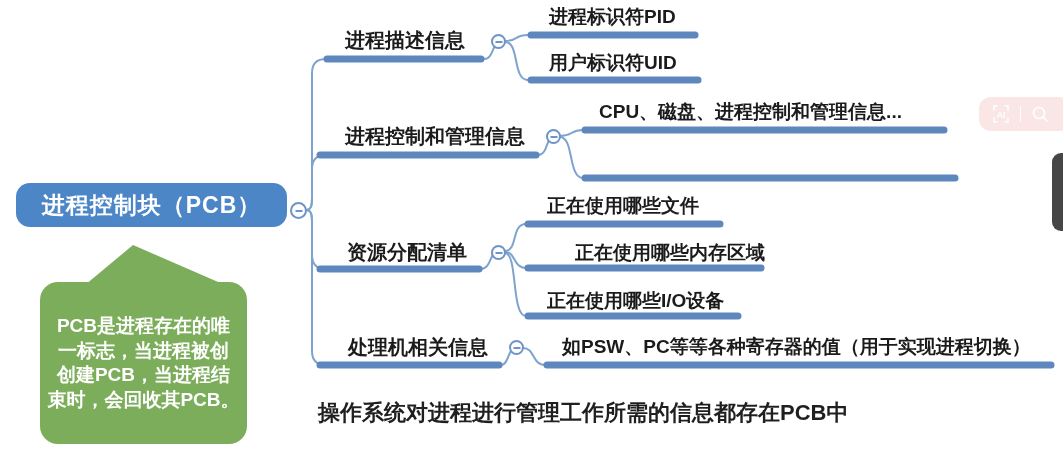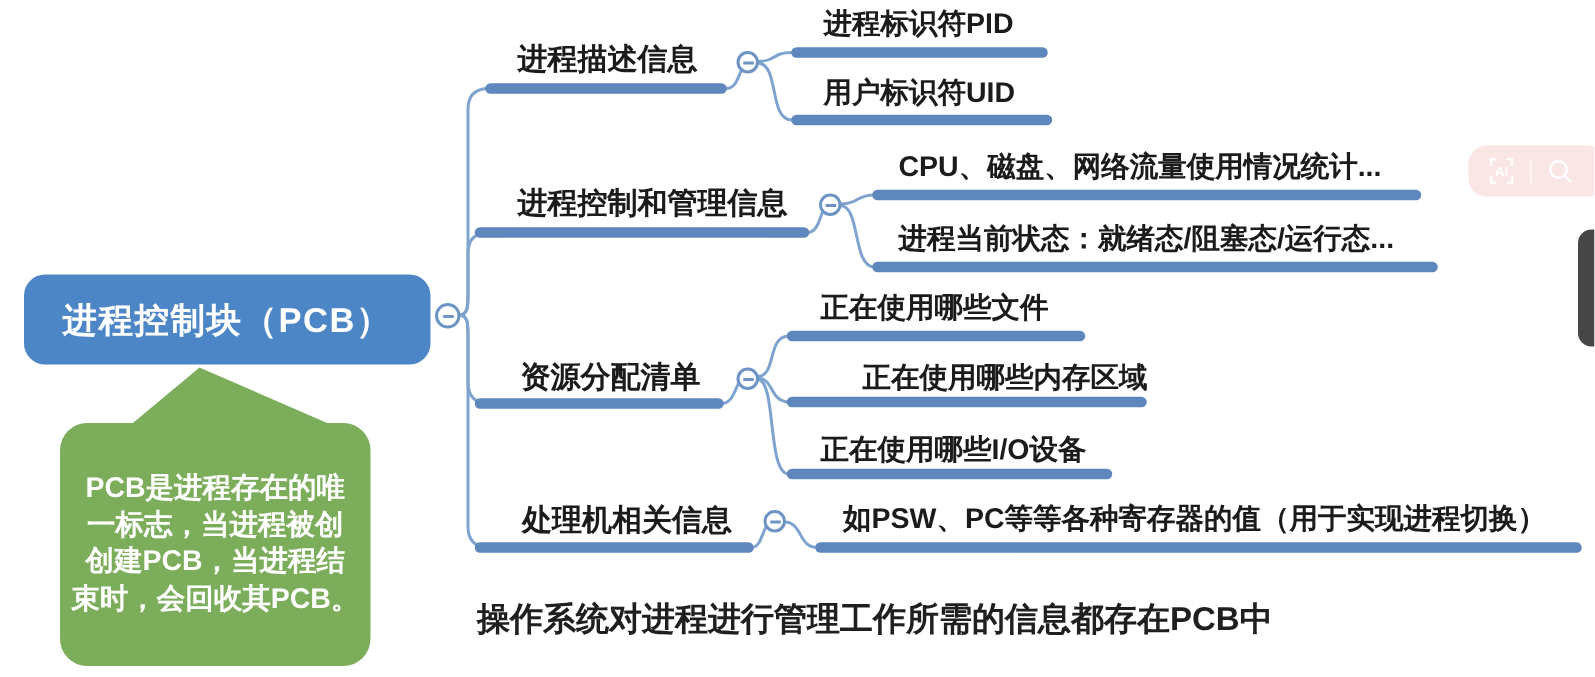--- a/index.html
+++ b/index.html
@@ -7,21 +7,21 @@
     position:relative;width:1063px;height:451px;background:#ffffff;
     overflow:hidden;font-family:"Liberation Sans","DejaVu Sans",sans-serif;
   }
   #wires{position:absolute;left:0;top:0;z-index:1;}
   .node-label{
     position:absolute;z-index:3;white-space:nowrap;color:#1b1b1b;
     font-weight:700;font-size:19px;line-height:24px;
   }
   .branch-label{font-size:20px;}
   #root-node{
-    position:absolute;z-index:3;left:16px;top:183px;width:271px;height:60px;
+    position:absolute;z-index:3;left:16px;top:183px;width:271px;height:44px;
     background:#4d86c7;border-radius:14px;display:flex;align-items:center;justify-content:center;
     color:#ffffff;font-size:23px;font-weight:700;letter-spacing:1px;
   }
   .minus{
     position:absolute;z-index:4;box-sizing:border-box;background:#fdfdfd;
     border:2px solid #6d94c4;border-radius:50%;
   }
   .minus::after{
     content:"";position:absolute;left:50%;top:50%;transform:translate(-50%,-50%);
     width:7px;height:2px;background:#6d94c4;
@@ -96,22 +96,21 @@
   <div class="minus" style="left:491px;top:34px;width:15px;height:15px;"></div>
   <div class="minus" style="left:546px;top:129px;width:15px;height:15px;"></div>
   <div class="minus" style="left:491px;top:245px;width:15px;height:15px;"></div>
   <div class="minus" style="left:509px;top:340px;width:15px;height:15px;"></div>
 
   <div class="node-label branch-label" style="left:345px;top:28px;">进程描述信息</div>
   <div class="node-label" style="left:549px;top:5px;">进程标识符PID</div>
   <div class="node-label" style="left:549px;top:51px;">用户标识符UID</div>
 
   <div class="node-label branch-label" style="left:345px;top:124px;">进程控制和管理信息</div>
-  <div class="node-label" style="left:599px;top:100px;">CPU、磁盘、网络流量使用情况统计...</div>
-  <div class="node-label" style="left:599px;top:148px;">进程当前状态：就绪态/阻塞态/运行态...</div>
+  <div class="node-label" style="left:599px;top:100px;">CPU、磁盘、进程控制和管理信息...</div>
 
   <div class="node-label branch-label" style="left:347px;top:240px;">资源分配清单</div>
   <div class="node-label" style="left:547px;top:194px;">正在使用哪些文件</div>
   <div class="node-label" style="left:547px;top:241px;margin-left:28px;">正在使用哪些内存区域</div>
   <div class="node-label" style="left:547px;top:289px;">正在使用哪些I/O设备</div>
 
   <div class="node-label branch-label" style="left:348px;top:335px;">处理机相关信息</div>
   <div class="node-label" style="left:562px;top:335px;">如PSW、PC等等各种寄存器的值（用于实现进程切换）</div>
 
   <div id="callout">

